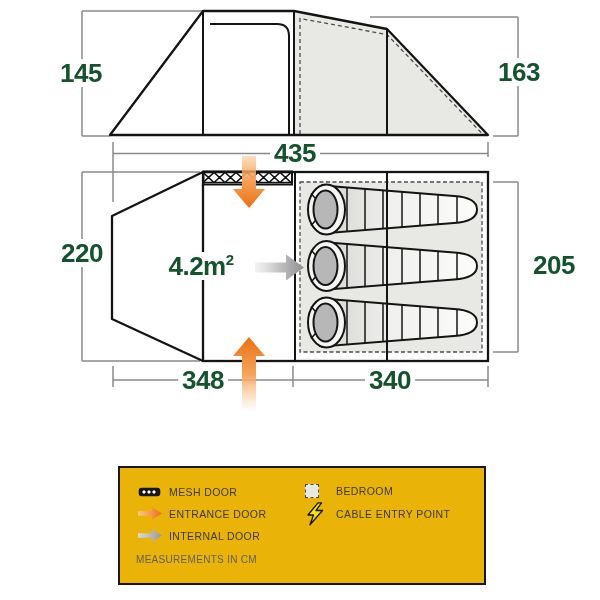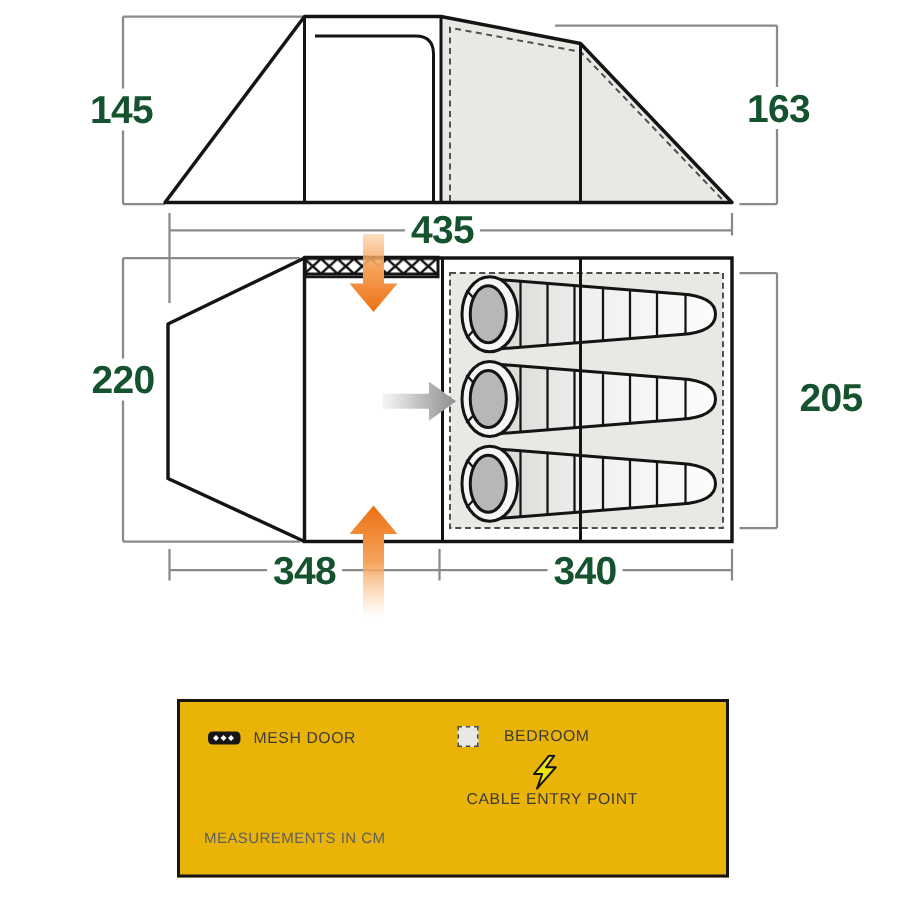--- a/index.html
+++ b/index.html
@@ -128,40 +128,69 @@
     </g>
   </svg>
 
   <span class="dim" style="left:81px;top:73px;">145</span>
   <span class="dim" style="left:519px;top:72px;">163</span>
   <span class="dim" style="left:295px;top:153px;">435</span>
   <span class="dim" style="left:82px;top:253px;">220</span>
   <span class="dim" style="left:518px;top:265px;margin-left:36px;">205</span>
   <span class="dim" style="left:203px;top:380px;">348</span>
   <span class="dim" style="left:390px;top:380px;">340</span>
+  <span class="dim" style="left:201px;top:266px;"><span>4.2m</span><sup>2</sup></span>
 
   <div class="legend">
     <div class="lrow" style="left:18px;top:18px;">
       <span class="licon">
         <svg width="23" height="10" viewBox="0 0 23 10">
           <rect x="0.7" y="0.7" width="21.6" height="8.6" rx="3" fill="#161616"></rect>
           <path d="M4,5 l2,-2 l2,2 l-2,2 Z M9,5 l2,-2 l2,2 l-2,2 Z M14,5 l2,-2 l2,2 l-2,2 Z" fill="#ffffff"></path>
         </svg>
       </span>
       <span class="ltext">MESH DOOR</span>
     </div>
+    <div class="lrow" style="left:18px;top:39px;">
+      <span class="licon">
+        <svg width="24" height="13" viewBox="0 0 24 13">
+          <defs>
+            <linearGradient id="gLegO" x1="0" y1="0" x2="1" y2="0">
+              <stop offset="0" stop-color="#F9C88F"></stop>
+              <stop offset="1" stop-color="#EC7013"></stop>
+            </linearGradient>
+          </defs>
+          <polygon points="0,4.3 14,4.3 14,0 24,6.5 14,13 14,8.7 0,8.7" fill="url(#gLegO)"></polygon>
+        </svg>
+      </span>
+      <span class="ltext">ENTRANCE DOOR</span>
+    </div>
+    <div class="lrow" style="left:18px;top:61px;">
+      <span class="licon">
+        <svg width="24" height="13" viewBox="0 0 24 13">
+          <defs>
+            <linearGradient id="gLegG" x1="0" y1="0" x2="1" y2="0">
+              <stop offset="0" stop-color="#DCDCDC"></stop>
+              <stop offset="1" stop-color="#989898"></stop>
+            </linearGradient>
+          </defs>
+          <polygon points="0,4.3 14,4.3 14,0 24,6.5 14,13 14,8.7 0,8.7" fill="url(#gLegG)"></polygon>
+        </svg>
+      </span>
+      <span class="ltext">INTERNAL DOOR</span>
+    </div>
     <div class="lnote">MEASUREMENTS IN CM</div>
 
     <div class="lrow" style="left:185px;top:16px;">
       <span class="licon">
         <span class="bedroom-swatch"></span>
       </span>
       <span class="ltext">BEDROOM</span>
     </div>
-    <div class="lrow" style="left:185px;top:34px;flex-direction:column;">
+    <div class="lrow" style="left:185px;top:34px;">
       <span class="licon">
         <svg width="20" height="24" viewBox="0 0 20 24">
           <polygon points="13,0.8 3,13 8.5,13 5,22.8 17.5,8.5 11,8.5 16.5,0.8" fill="#EFE40C" stroke="#141414" stroke-width="1.3" stroke-linejoin="round"></polygon>
         </svg>
       </span>
       <span class="ltext">CABLE ENTRY POINT</span>
     </div>
   </div>
 
 </div>

